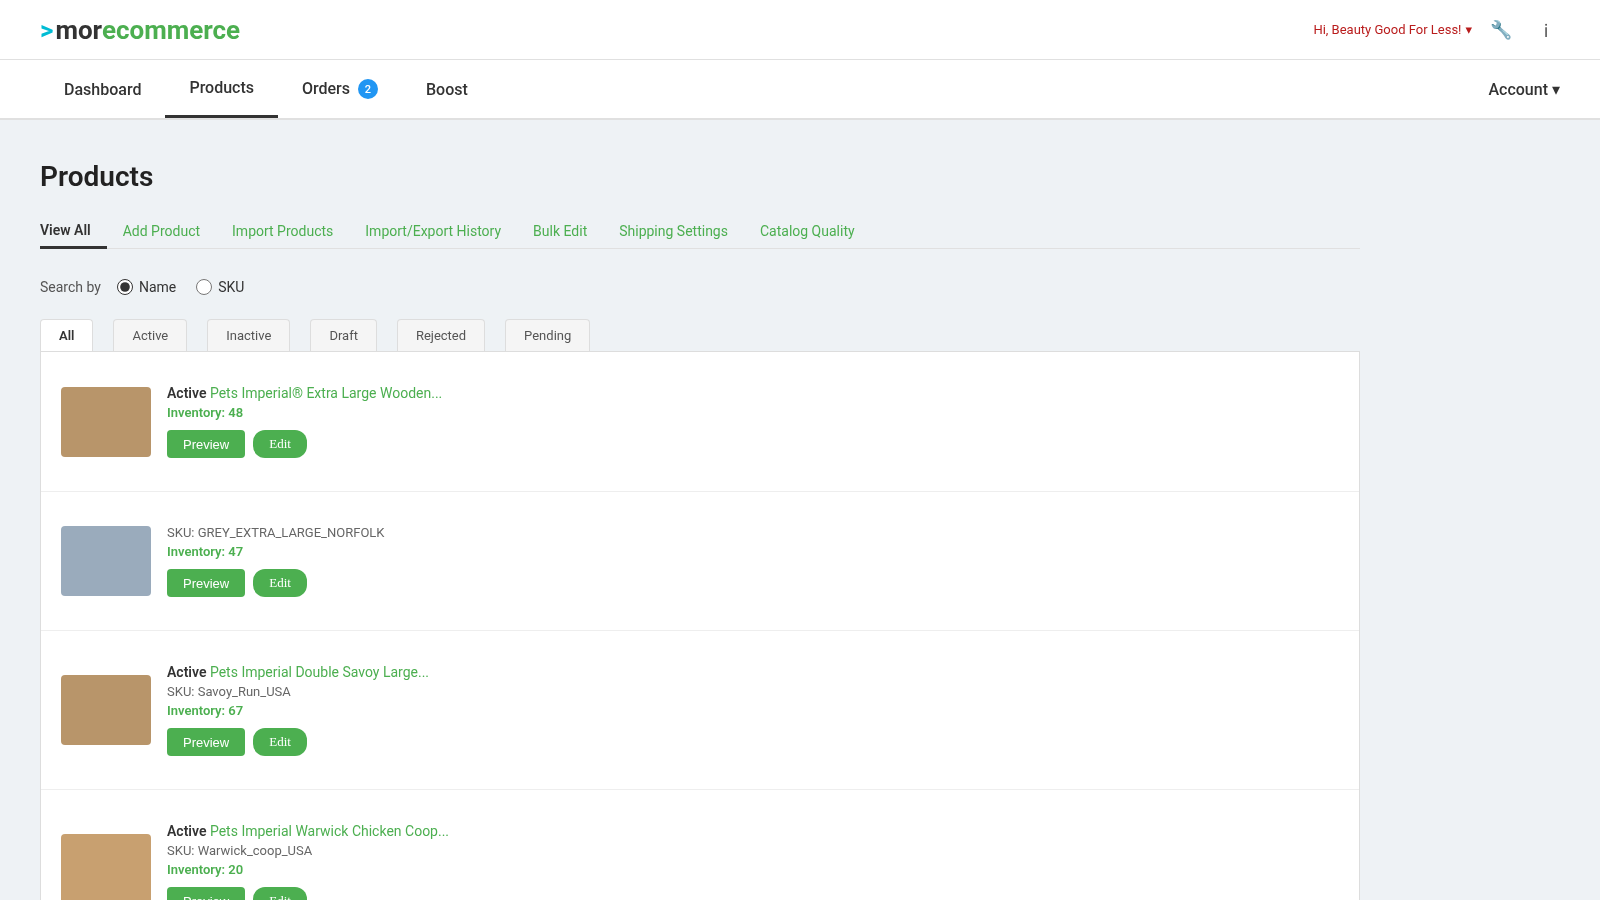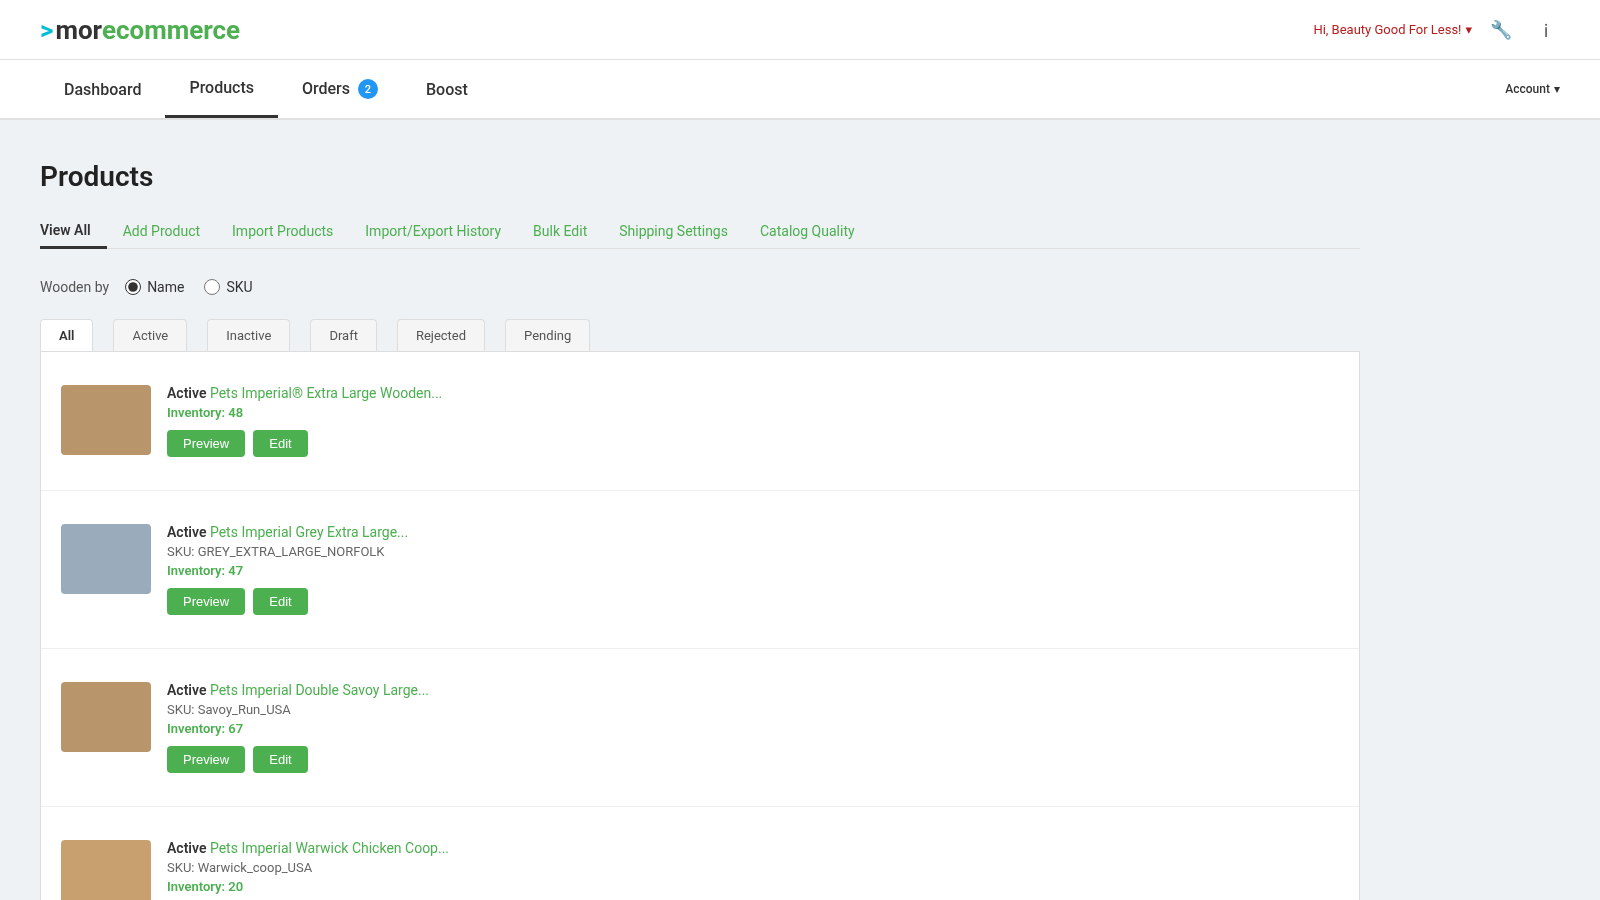--- a/index.html
+++ b/index.html
@@ -15,21 +15,21 @@
     .header-right { display: flex; align-items: center; gap: 16px; }
     .greeting { font-size: 13px; color: #b91c1c; display: flex; align-items: center; gap: 4px; cursor: pointer; }
     .header-icon { width: 28px; height: 28px; display: flex; align-items: center; justify-content: center; cursor: pointer; color: #555; font-size: 18px; }
 
     
     .nav { background: #fff; border-bottom: 2px solid #e0e0e0; padding: 0 40px; display: flex; align-items: center; justify-content: space-between; }
     .nav-left { display: flex; align-items: center; gap: 0; }
     .nav-item { padding: 18px 24px; font-size: 16px; font-weight: 500; color: #333; cursor: pointer; text-decoration: none; position: relative; white-space: nowrap; }
     .nav-item.active { color: #333; border-bottom: 3px solid #333; }
     .nav-badge { background: #2196f3; color: #fff; border-radius: 50%; width: 20px; height: 20px; font-size: 11px; display: inline-flex; align-items: center; justify-content: center; margin-left: 4px; vertical-align: middle; }
-    .nav-account { display: flex; align-items: center; gap: 4px; font-size: 12px; font-weight: 500; cursor: pointer; padding: 18px 0; }
+    .nav-account { display: flex; align-items: center; gap: 4px; font-size: 16px; font-weight: 500; cursor: pointer; padding: 18px 0; }
 
     
     .main { padding: 40px 40px; max-width: 1400px; }
 
     
     .page-title { font-size: 28px; font-weight: 600; color: #222; margin-bottom: 20px; }
 
     
     .sub-nav { display: flex; align-items: center; gap: 0; border-bottom: 1px solid #e0e0e0; margin-bottom: 30px; }
     .sub-nav-item { padding: 8px 16px; font-size: 14px; color: #4caf50; cursor: pointer; text-decoration: none; white-space: nowrap; }
@@ -47,31 +47,31 @@
     .search-input { flex: 1; padding: 12px 16px; border: 1px solid #ccc; border-right: none; border-radius: 4px 0 0 4px; font-size: 14px; outline: none; background: #fff; height: 48px; }
     .search-button { background: #4caf50; color: #fff; border: none; padding: 12px 32px; font-size: 16px; font-weight: 600; cursor: pointer; border-radius: 0 4px 4px 0; height: 48px; white-space: nowrap; }
 
     
     .filter-tabs { display: flex; align-items: center; gap: 0; margin-bottom: 0; border-bottom: 1px solid #ddd; }
     .filter-tab { padding: 8px 18px; font-size: 13px; color: #555; cursor: pointer; border: 1px solid #ddd; border-bottom: none; background: #f5f5f5; margin-right: 20px; border-radius: 4px 4px 0 0; }
     .filter-tab.active { background: #fff; color: #333; font-weight: 600; border-color: #ddd; }
 
     
     .products-container { background: #fff; border: 1px solid #ddd; border-top: none; border-radius: 0 0 4px 4px; }
-    .product-row { display: flex; align-items: flex-start; padding: 33px 20px; border-bottom: 1px solid #eee; gap: 16px; }
+    .product-row { display: flex; align-items: center; padding: 33px 20px; border-bottom: 1px solid #eee; gap: 16px; }
     .product-row:last-child { border-bottom: none; }
     .product-info { flex: 1; }
     .product-status-name { font-size: 14px; color: #333; margin-bottom: 4px; }
     .product-status { font-weight: 600; color: #333; }
     .product-name-link { color: #4caf50; text-decoration: none; cursor: pointer; }
     .product-sku { font-size: 13px; color: #666; margin-bottom: 4px; }
     .product-inventory { font-size: 13px; color: #4caf50; font-weight: 600; margin-bottom: 10px; }
     .product-actions { display: flex; gap: 8px; }
     .btn-preview { background: #4caf50; color: #fff; border: none; padding: 6px 16px; border-radius: 4px; font-size: 13px; cursor: pointer; }
-    .btn-edit { background: #4caf50; color: #fff; border: none; padding: 6px 16px; border-radius: 4px; font-size: 13px; cursor: pointer; }
+    .btn-edit { background: #4caf50; color: #fff; border: none; padding: 6px 16px; border-radius: 12px; font-size: 13px; cursor: pointer; font-family: Liberation Serif, serif; }
 
     
     .img-placeholder { width: 90px; height: 70px; background: #c8a96e; border-radius: 4px; flex-shrink: 0; }
   </style>
 </head>
 <body>
 
 <div class="header">
   <div class="logo">
     <span class="logo-text">
@@ -112,21 +112,21 @@
     <a class="sub-nav-item">Add Product</a>
     <a class="sub-nav-item">Import Products</a>
     <a class="sub-nav-item">Import/Export History</a>
     <a class="sub-nav-item">Bulk Edit</a>
     <a class="sub-nav-item">Shipping Settings</a>
     <a class="sub-nav-item">Catalog Quality</a>
   </div>
 
   <div class="search-section">
     <div class="search-by">
-      <span class="search-by-label">Wooden by</span>
+      <span class="search-by-label">Search by</span>
       <div class="radio-group">
         <label class="radio-option">
           <input type="radio" class="radio-input" name="search_by" checked="" style="">
           <span>Name</span>
         </label>
         <label class="radio-option">
           <input type="radio" class="radio-input" name="search_by" style="">
           <span>SKU</span>
         </label>
       </div>
@@ -152,23 +152,20 @@
       <div class="product-inventory">Inventory: 48</div>
       <div class="product-actions">
         <button class="btn-preview">Preview</button>
         <button class="btn-edit">Edit</button>
       </div>
     </div>
   </div>
       <div class="product-row">
     <div class="img-placeholder" style="background: #9aabbc;"></div>
     <div class="product-info">
-      <div class="product-status-name">
-        <span class="product-status">Active </span><a class="product-name-link">Pets Imperial Grey Extra Large...</a>
-      </div>
       <div class="product-sku">SKU: GREY_EXTRA_LARGE_NORFOLK</div>
       <div class="product-inventory">Inventory: 47</div>
       <div class="product-actions">
         <button class="btn-preview">Preview</button>
         <button class="btn-edit">Edit</button>
       </div>
     </div>
   </div>
       <div class="product-row">
     <div class="img-placeholder" style="background: #b8956a;"></div>

